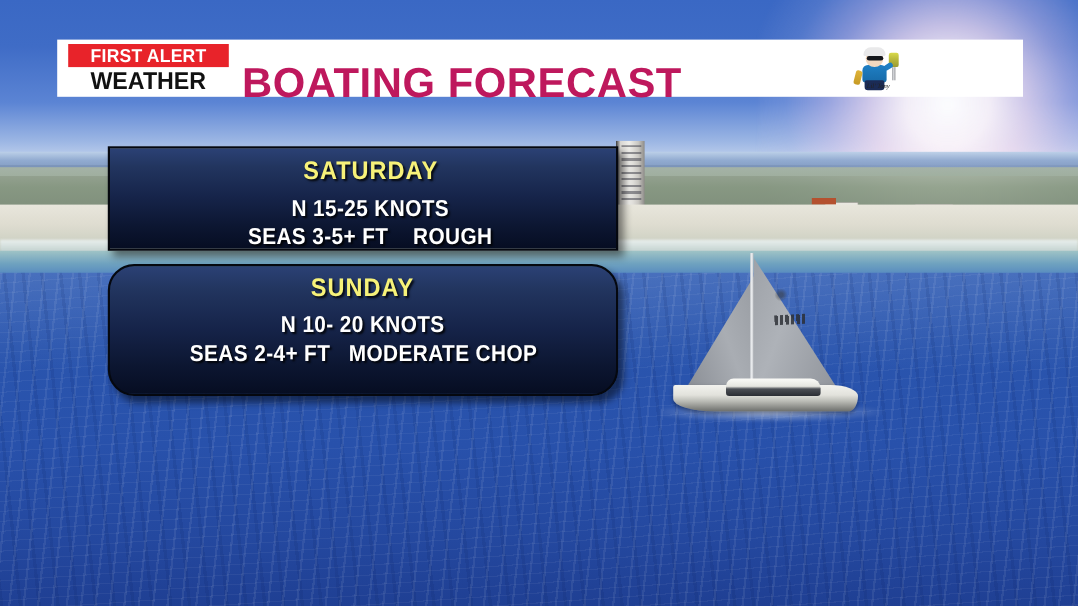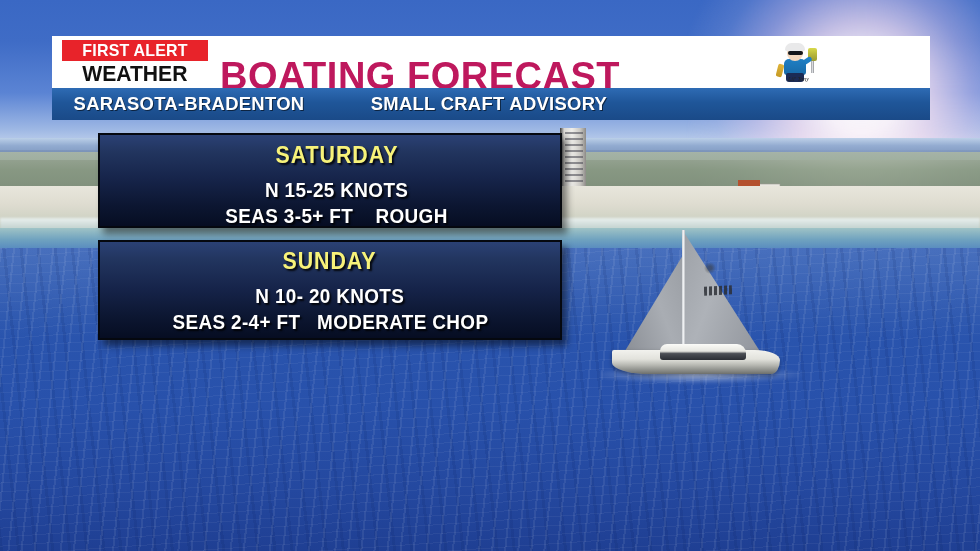--- a/index.html
+++ b/index.html
@@ -280,21 +280,21 @@
   
   .panel {
     position:absolute; left:98px; width:464px;
     background:linear-gradient(180deg,#2b4175 0%, #22355f 18%, #16244a 48%, #0c1631 78%, #060d22 100%);
     border:2px solid #05080f;
     box-shadow:5px 6px 7px rgba(0,0,0,.48);
     display:flex; flex-direction:column; align-items:center;
     justify-content:flex-start;
   }
   #panel-0 { top:133px; height:95px;padding-left:13px; }
-  #panel-1 { top:240px; height:100px; }
+  #panel-1 { top:240px; height:120px;border-radius:24px; }
   #panel-2 { top:345px; height:100px; }
 
   .day {
     color:#f7f279; font-weight:bold; font-size:23px;
     letter-spacing:1px;
     text-shadow:2px 2px 2px rgba(0,0,0,.85);
     font-family:"Liberation Sans", sans-serif;
     transform:scaleX(.93);
     margin-top:7px;
   }
@@ -404,24 +404,20 @@
         <div class="m-legs"></div>
         <div class="m-wrench"></div>
         <div class="m-head"></div>
         <div class="m-cap"></div>
         <div class="m-glasses"></div>
         <div class="m-sign">Lil' Tony</div>
       </div>
     </div>
   </div>
 
-  <div class="subbar">
-    <div class="loc">SARASOTA-BRADENTON</div>
-    <div class="adv">SMALL CRAFT ADVISORY</div>
-  </div>
 
   <div class="panel" id="panel-0">
     <div class="day">SATURDAY</div>
     <div class="line l1">N 15-25 KNOTS</div>
     <div class="line l2">SEAS 3-5+ FT    ROUGH</div>
   </div>
 
   <div class="panel" id="panel-1">
     <div class="day">SUNDAY</div>
     <div class="line l1">N 10- 20 KNOTS</div>

